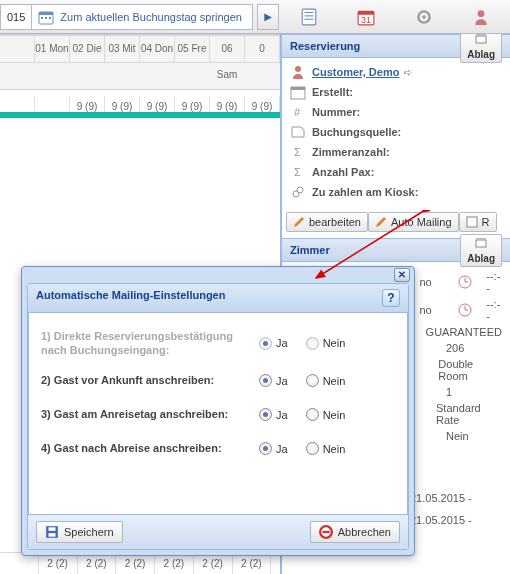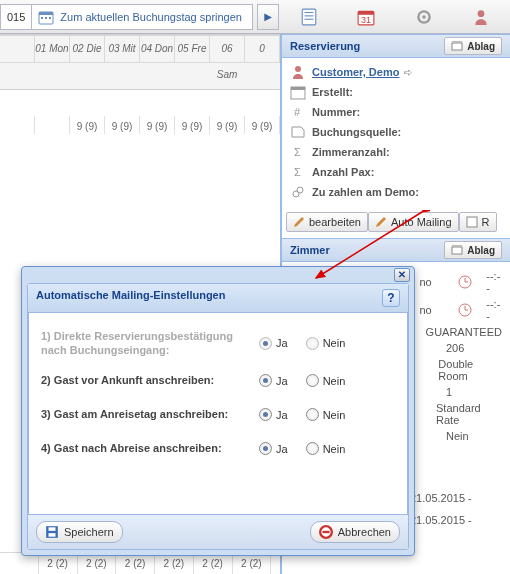--- a/index.html
+++ b/index.html
@@ -82,27 +82,26 @@
     border-top: 1px solid #d9d9d9;
     height: 27px;
   }
   .day-cell {
     flex: 1;
     text-align: center;
     line-height: 26px;
     font-size: 10px;
     color: #666;
     border-right: 1px solid #d9d9d9;
-    font-style: italic;
   }
   .counts-row {
     position: absolute;
-    top: 116px; left: 0; width: 280px; height: 22px;
-    display: flex;
-    border-bottom: 3px solid #14b8a6;
+    top: 96px; left: 0; width: 280px; height: 22px;
+    display: flex;
+    border-bottom: 6px solid #14b8a6;
     background: #fff;
   }
   .counts-cell {
     flex: 1; text-align: center; line-height: 22px;
     font-size: 10px; color: #666;
     border-right: 1px solid #e0e0e0;
   }
   .cal-body {
     position: absolute;
     top: 134px; left: 0; width: 280px; bottom: 0;
@@ -139,20 +138,21 @@
   }
   .ablag-btn {
     background: linear-gradient(#fff,#e6e6e6);
     border: 1px solid #b5b8c8;
     border-radius: 2px;
     padding: 2px 6px;
     font-size: 10px;
     color: #333;
     display: flex; align-items: center;
     gap: 4px;
+    flex-direction: column;
   }
   .details {
     padding: 4px 8px;
     color: #555;
   }
   .detail-row {
     display: flex;
     align-items: center;
     padding: 2px 0;
     font-size: 11px;
@@ -337,21 +337,21 @@
     background: linear-gradient(#e6eefb,#d0ddef);
     border-top: 1px solid #9ab8e6;
     padding: 6px 8px;
     display: flex;
     justify-content: space-between;
     align-items: center;
   }
   .footer-btn {
     background: linear-gradient(#fff,#e6e6e6);
     border: 1px solid #a3b5d0;
-    border-radius: 10px;
+    border-radius: 2px;
     padding: 3px 8px;
     font-size: 11px;
     color: #333;
     display: flex; align-items: center; gap: 5px;
   }
 
   
   svg.red-arrow {
     position: absolute;
     z-index: 200;
@@ -491,21 +491,21 @@
           <span class="dico"><svg viewBox="0 0 16 16" width="16" height="16">
               <text x="4" y="12" font-size="11" fill="#999">Σ</text>
             </svg></span>
     <span class="label">Anzahl Pax:</span>
     </div>
         <div class="detail-row">
           <span class="dico"><svg viewBox="0 0 16 16" width="16" height="16">
               <circle cx="6" cy="10" r="3" fill="none" stroke="#999"></circle>
               <circle cx="10" cy="6" r="3" fill="none" stroke="#999"></circle>
             </svg></span>
-    <span class="label">Zu zahlen am Demo:</span>
+    <span class="label">Zu zahlen am Kiosk:</span>
     </div>
       </div>
   </div>
 
   <div class="action-row">
     <div class="action-btn">
       <svg viewBox="0 0 12 12" width="12" height="12">
           <path d="M1 11l1-3 7-7 2 2-7 7-3 1z" class="ico-pencil"></path>
         </svg>
       <span>bearbeiten</span>

